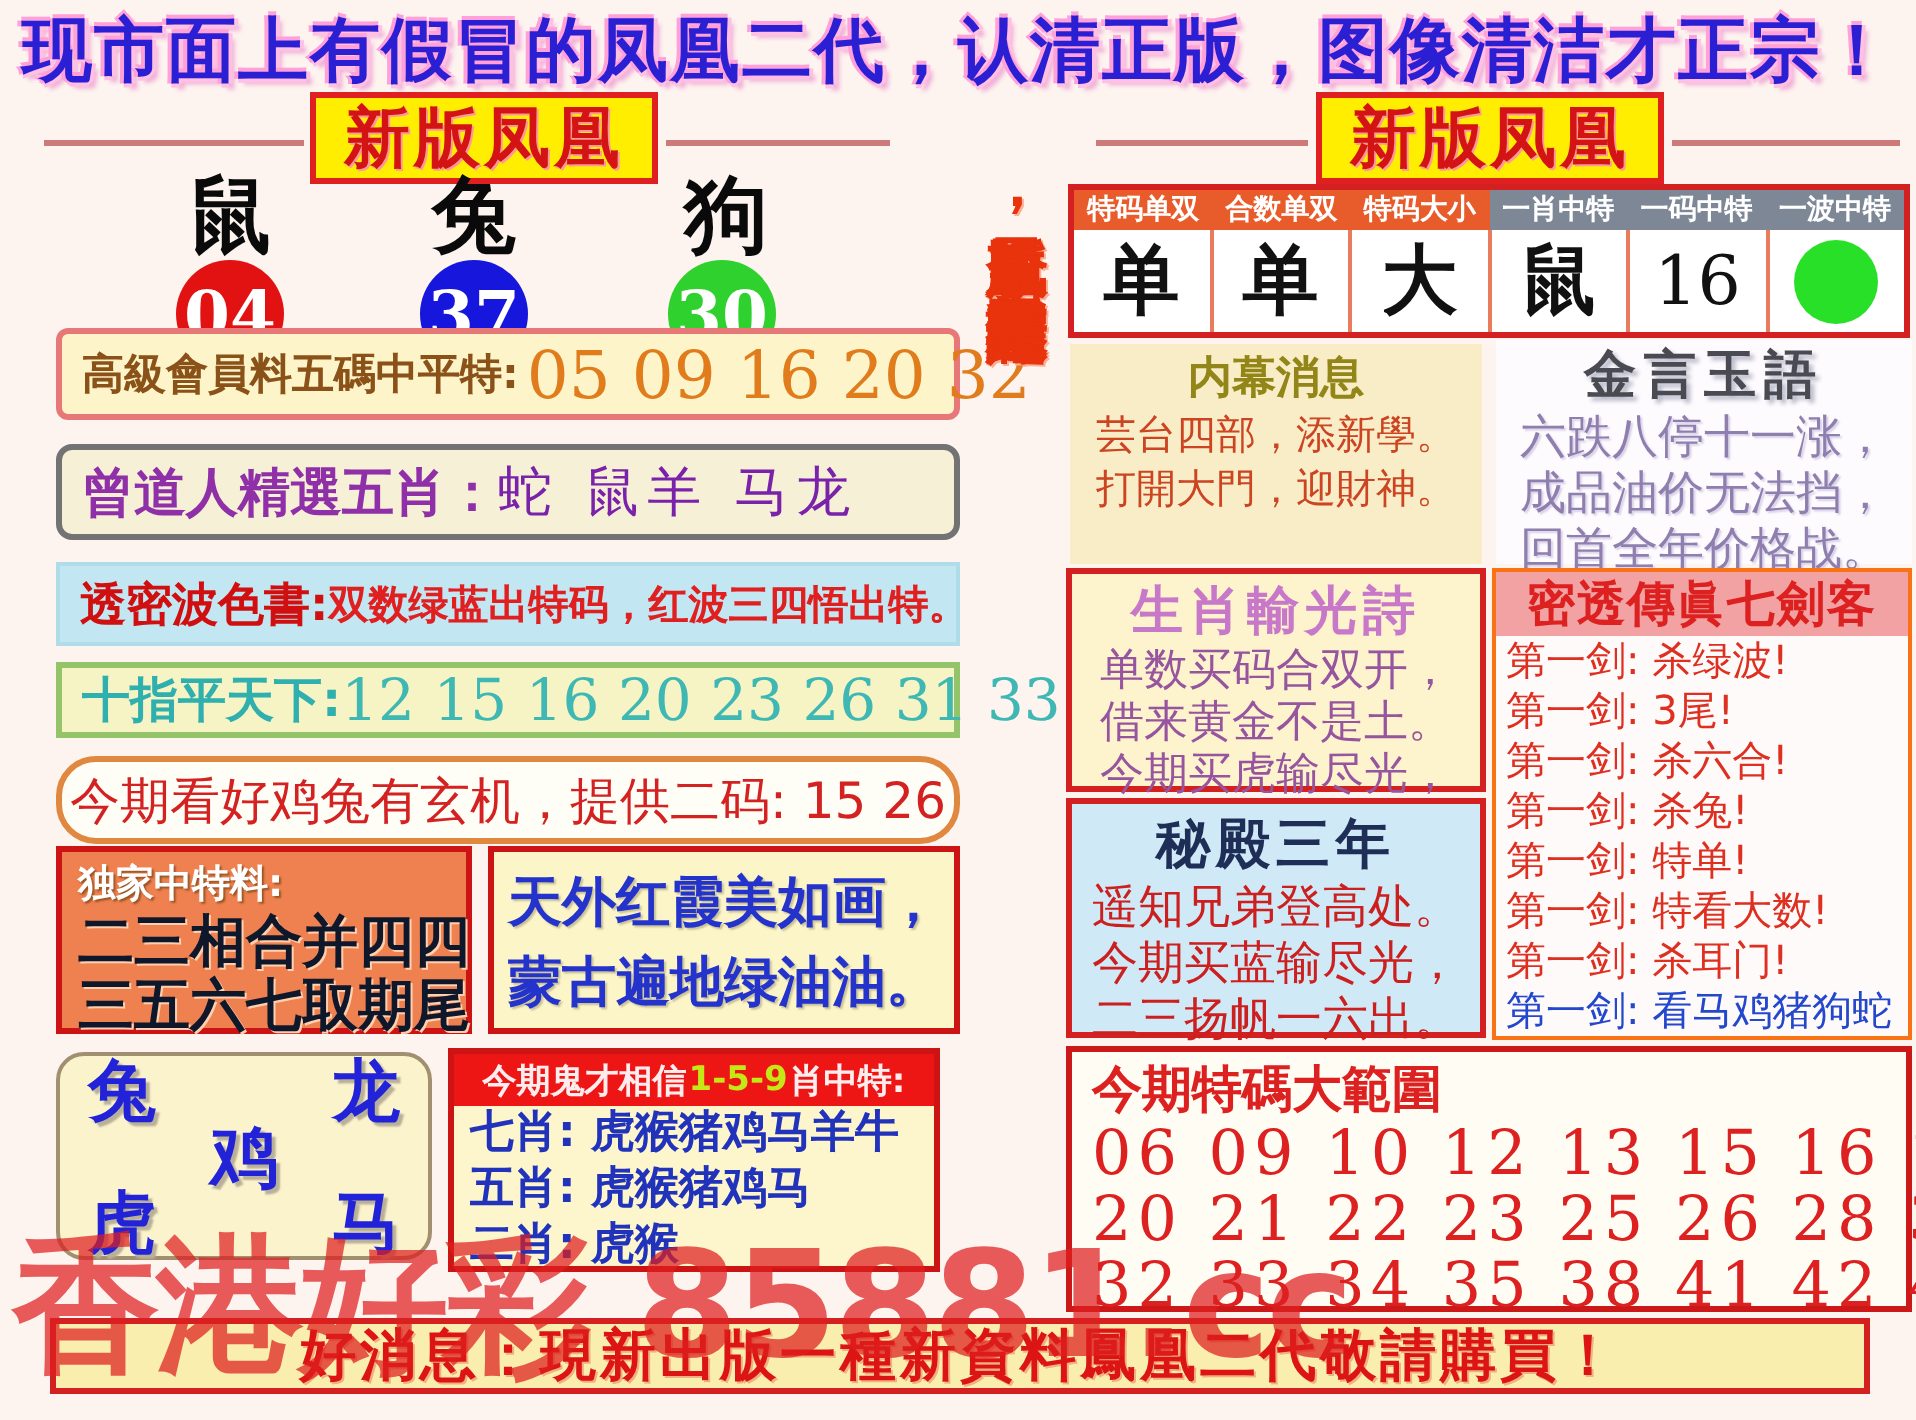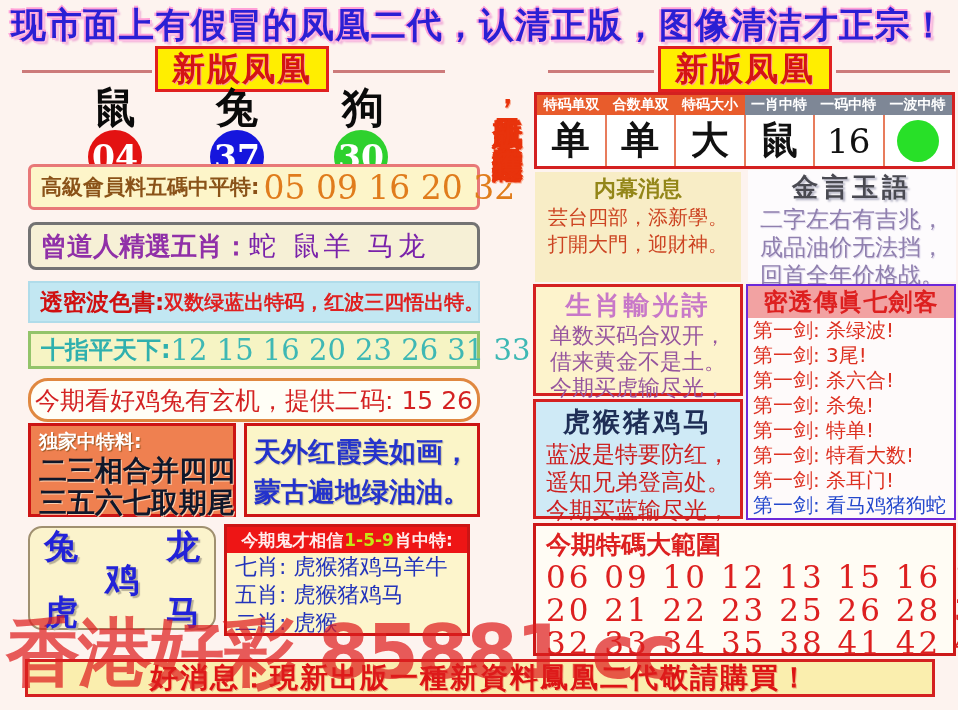--- a/index.html
+++ b/index.html
@@ -59,21 +59,21 @@
   .poem-line { color:#2433cc; font-weight:bold; font-size:27px; line-height:40px; text-shadow:1px 1px 1px #c8c098; white-space:nowrap; }
   .animals-box { left:28px; top:526px; width:188px; height:104px; background:#fbf3cc; border:2px solid #a09070; border-radius:14px; padding:2px 14px;
     display:flex; flex-direction:column; justify-content:space-between; }
   .an-row { display:flex; justify-content:space-between; }
   .an-row.center { justify-content:center; }
   .an-char { color:#2222d8; font-weight:bold; font-size:34px; line-height:33px; text-shadow:2px 2px 1px #b8b098; }
   .ghost-box { left:224px; top:524px; width:246px; height:112px; border:3px solid #cc1414; background:#fdf5cc; }
   .ghost-head { background:#ee1515; height:26px; display:flex; align-items:center; justify-content:center; white-space:nowrap;
     color:#ffecec; font-weight:bold; font-size:17px; }
   .ghost-hl { color:#c4e816; padding:0 1px; }
-  .ghost-row { color:#2233bb; font-weight:normal; font-size:22px; line-height:28px; padding-left:8px; white-space:nowrap; }
+  .ghost-row { color:#2233bb; font-weight:bold; font-size:22px; line-height:28px; padding-left:8px; white-space:nowrap; }
 
   
   .vertical-slogan {
     left:482px; top:94px; height:540px; width:52px;
     writing-mode:vertical-rl; text-orientation:upright;
     color:#e8330c; font-weight:bold; font-size:31px; letter-spacing:0px;
     text-shadow:1px 1px 0 #f8b098; line-height:52px;
   }
 
   
@@ -95,21 +95,21 @@
   .insider-line { color:#cc4422; font-size:20px; line-height:27px; white-space:nowrap; }
   .golden-box { left:748px; top:170px; width:208px; height:112px; background:#fdfbfd; padding:0 2px; text-align:center; }
   .golden-title { color:#4a4a52; font-weight:bold; font-size:26px; letter-spacing:4px; text-shadow:2px 2px 2px #b8b8c8; }
   .golden-line { color:#8f7fae; font-size:23px; line-height:28px; white-space:nowrap; text-shadow:1px 1px 1px #d8d0e8; }
   .zpoem-box { left:533px; top:284px; width:210px; height:112px; background:#fdf3cc; border:3px solid #d42020; text-align:center; padding-top:1px; }
   .zpoem-title { color:#c878c8; font-weight:bold; font-size:26px; letter-spacing:3px; }
   .zpoem-line { color:#96559e; font-size:22px; line-height:26px; white-space:nowrap; }
   .wpoem-box { left:533px; top:399px; width:210px; height:120px; background:#cfeaf6; border:3px solid #d42020; text-align:center; padding-top:2px; }
   .wpoem-title { color:#1e2e56; font-weight:bold; font-size:27px; letter-spacing:3px; }
   .wpoem-line { color:#cc2020; font-size:23px; line-height:28px; white-space:nowrap; }
-  .swords-box { left:746px; top:284px; width:210px; height:236px; border:2px solid #6d28d9; background:#fefafa; }
+  .swords-box { left:746px; top:284px; width:210px; height:236px; border:2px solid #f97316; background:#fefafa; }
   .swords-title { background:#f2a2a2; color:#dd2020; font-weight:bold; font-size:24px; text-align:center; height:32px; line-height:32px; letter-spacing:1px; }
   .sword-line { color:#dd3020; font-size:20px; line-height:25px; padding-left:5px; white-space:nowrap; }
   .sword-line.blue { color:#2448cc; }
   .range-box { left:533px; top:523px; width:423px; height:133px; background:#fffcf4; border:3px solid #cc1818; padding:2px 10px; }
   .range-title { color:#dd2020; font-weight:bold; font-size:25px; }
   .range-row { color:#dd2020; font-size:31px; line-height:33px; font-family:"DejaVu Serif", serif; letter-spacing:3px; white-space:nowrap; }
 
   
   .bottom-banner { left:25px; top:659px; width:910px; height:38px; background:#faeeae; border:3px solid #d42020;
     display:flex; align-items:center; justify-content:center; }
@@ -235,36 +235,35 @@
   </div>
 
   <div class="abs insider-box">
     <div class="insider-title">内幕消息</div>
     <div class="insider-line">芸台四部，添新學。</div>
     <div class="insider-line">打開大門，迎財神。</div>
   </div>
 
   <div class="abs golden-box">
     <div class="golden-title">金言玉語</div>
-    <div class="golden-line">二字左右有吉兆，</div>
+    <div class="golden-line">六跌八停十一涨，</div>
     <div class="golden-line">成品油价无法挡，</div>
     <div class="golden-line">回首全年价格战。</div>
   </div>
 
   <div class="abs zpoem-box">
     <div class="zpoem-title">生肖輸光詩</div>
     <div class="zpoem-line">单数买码合双开，</div>
     <div class="zpoem-line">借来黄金不是土。</div>
     <div class="zpoem-line">今期买虎输尽光，</div>
     <div class="zpoem-line">二字左右有吉兆。</div>
   </div>
 
   <div class="abs wpoem-box">
-    <div class="wpoem-title">虎猴猪鸡马</div>
-    <div class="wpoem-line">蓝波是特要防红，</div>
+    <div class="wpoem-title">秘殿三年</div>
     <div class="wpoem-line">遥知兄弟登高处。</div>
     <div class="wpoem-line">今期买蓝输尽光，</div>
     <div class="wpoem-line">二三扬帆一六出。</div>
   </div>
 
   <div class="abs swords-box">
     <div class="swords-title">密透傳眞七劍客</div>
     <div class="sword-line">第一剑: 杀绿波!</div>
     <div class="sword-line">第一剑: 3尾!</div>
     <div class="sword-line">第一剑: 杀六合!</div>

